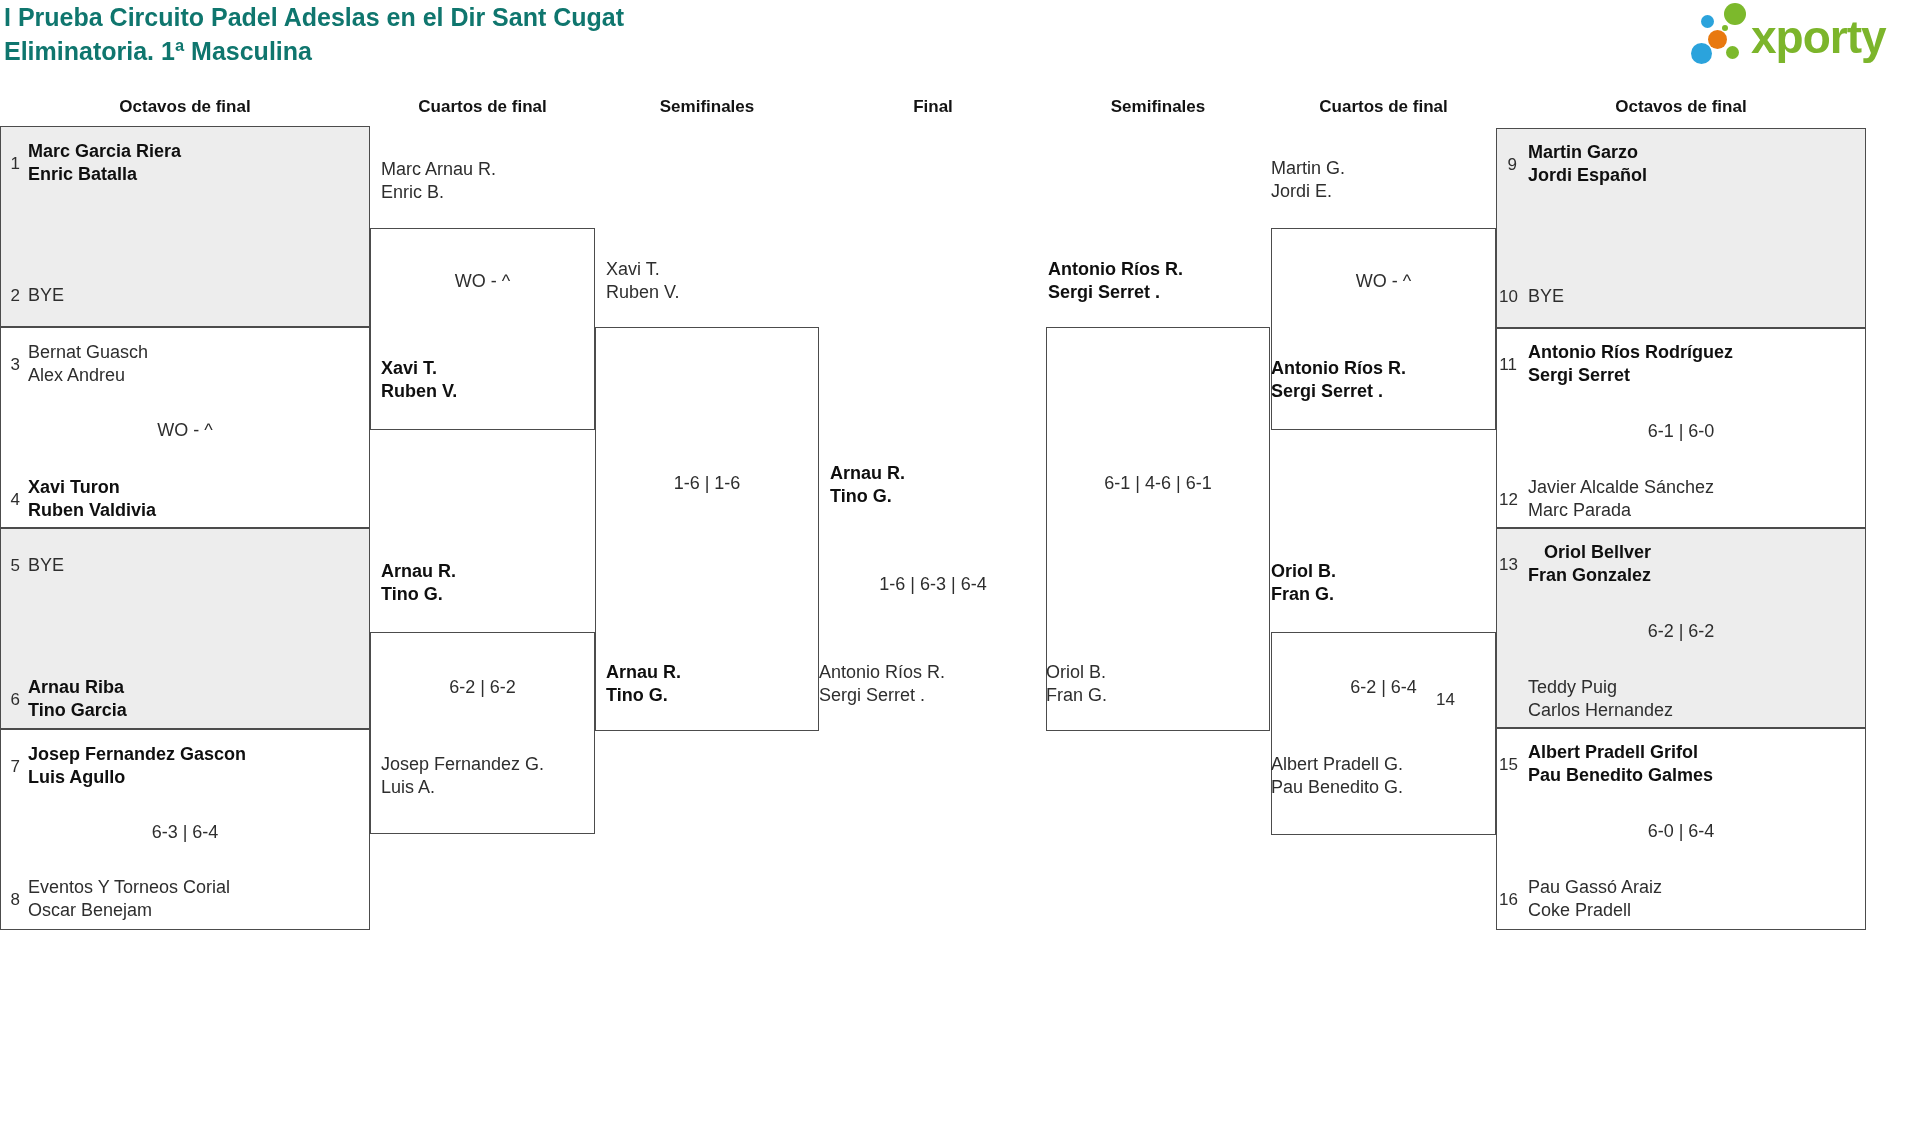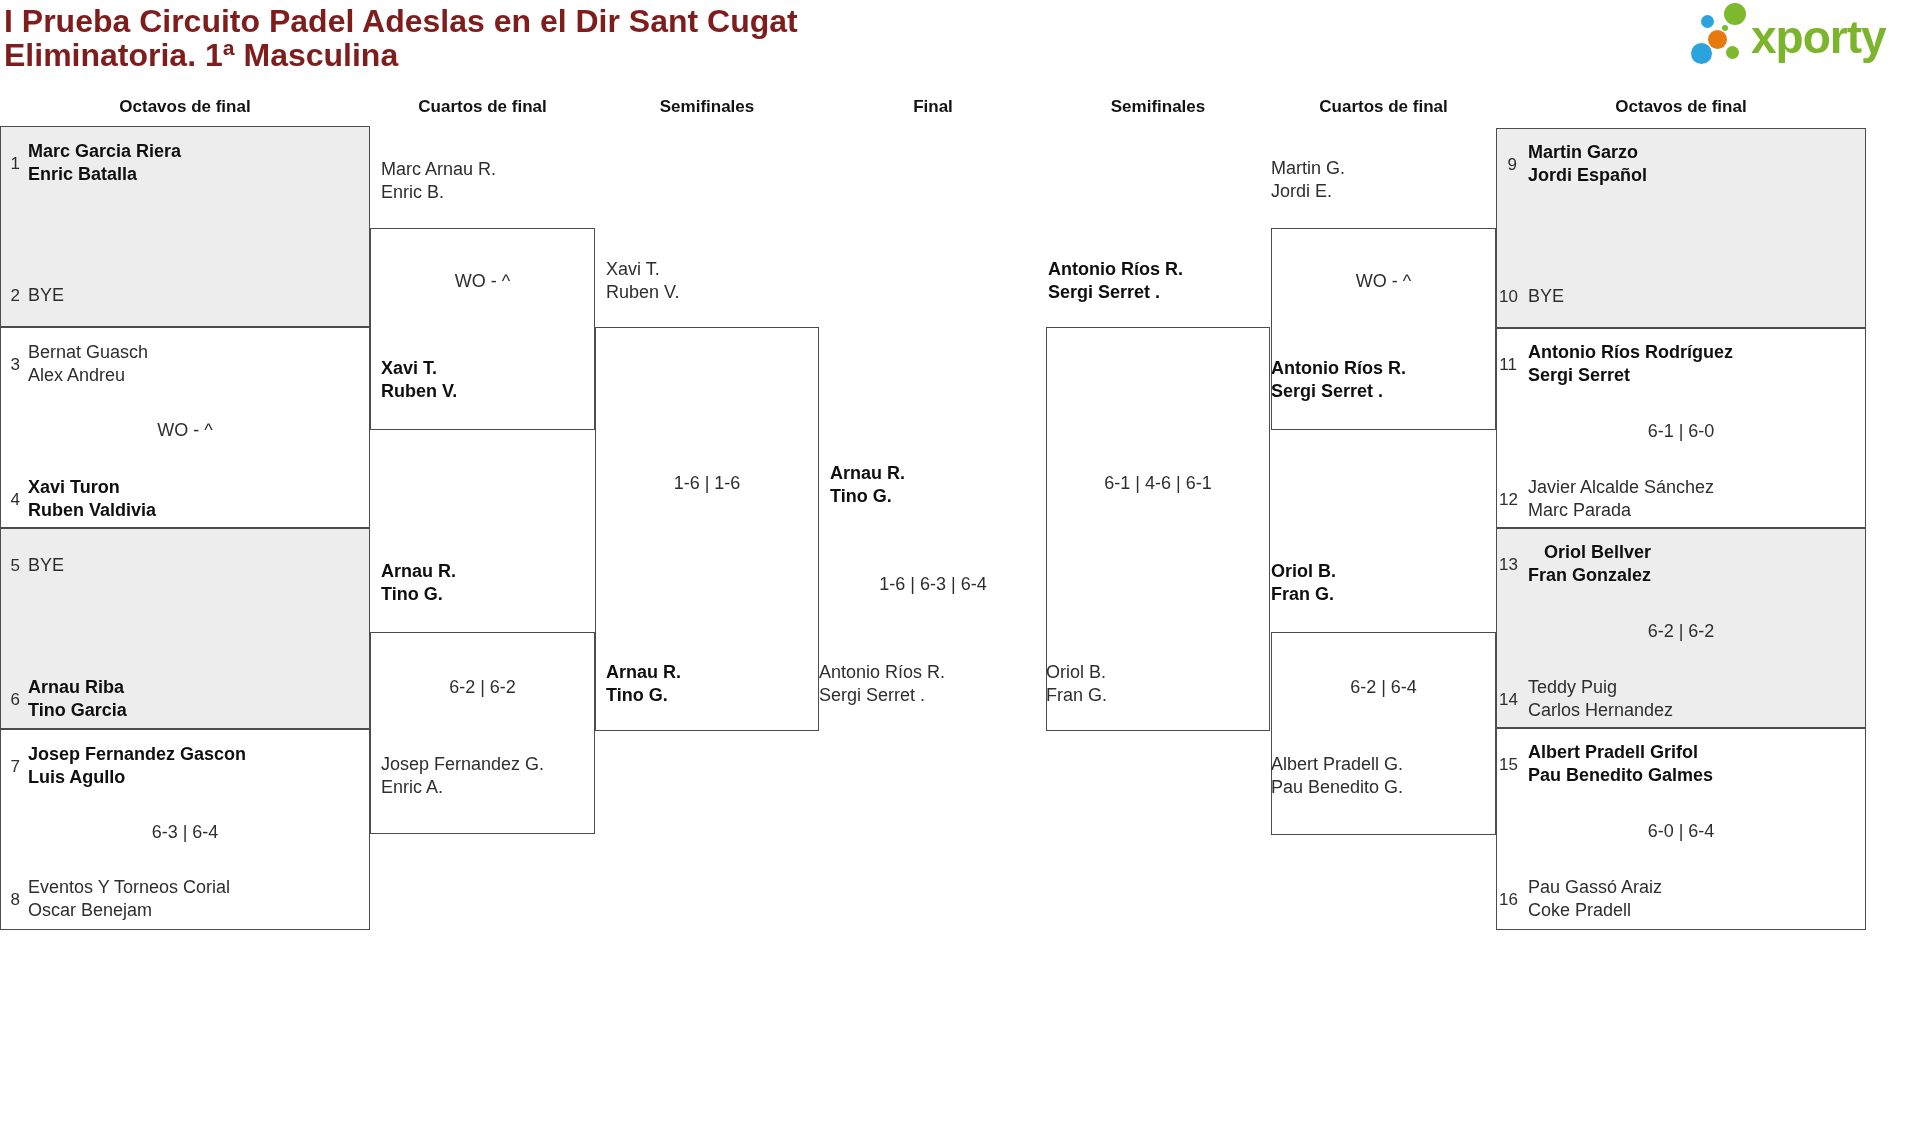--- a/index.html
+++ b/index.html
@@ -1,18 +1,18 @@
 <!DOCTYPE html>
 <html><head>
 <meta charset="utf-8">
 <style>
   html,body{margin:0;padding:0;background:#fff;}
   #page{position:relative;width:1920px;height:1133px;background:#ffffff;overflow:hidden;
         font-family:"Liberation Sans",sans-serif;}
-  .ttl{position:absolute;font-size:32px;font-weight:700;color:#7f1d1d;white-space:nowrap;}
+  .ttl{position:absolute;font-size:25px;font-weight:700;color:#0f766e;white-space:nowrap;}
   .hd{position:absolute;font-size:17px;font-weight:700;color:#131313;text-align:center;white-space:nowrap;}
   .box{position:absolute;border:1px solid #4c4c4c;box-sizing:border-box;background:transparent;}
   .fill{background:#ededed;}
   .tl{position:absolute;font-size:18px;line-height:23px;color:#2e2e2e;white-space:nowrap;}
   .tl.w div{font-weight:700;color:#0f0f0f;}
   .ta-r{text-align:left;}
   .seed{position:absolute;font-size:17px;line-height:23px;color:#2e2e2e;text-align:right;width:16px;white-space:nowrap;}
   .sc{position:absolute;font-size:18px;line-height:20px;color:#2e2e2e;text-align:center;white-space:nowrap;}
   .dot{position:absolute;border-radius:50%;}
   .logotext{position:absolute;left:1751px;top:10px;font-size:46px;font-weight:700;
@@ -118,21 +118,21 @@
       <div>Ruben V.</div>
   </div>
 
   <div class="tl w" style="left:381px;top:560px;">
     <div>Arnau R.</div>
       <div>Tino G.</div>
   </div>
   <div class="sc" style="left:370px;top:677px;width:225px;">6-2 | 6-2</div>
   <div class="tl" style="left:381px;top:753px;">
     <div>Josep Fernandez G.</div>
-      <div>Enric A.</div>
+      <div>Luis A.</div>
   </div>
 
   <div class="tl" style="left:606px;top:258px;">
     <div>Xavi T.</div>
       <div>Ruben V.</div>
   </div>
   <div class="sc" style="left:595px;top:473px;width:224px;">1-6 | 1-6</div>
   <div class="tl w" style="left:606px;top:661px;">
     <div>Arnau R.</div>
       <div>Tino G.</div>
@@ -200,21 +200,21 @@
     <div>Javier Alcalde Sánchez</div>
       <div>Marc Parada</div>
   </div>
 
   <div class="seed" style="left:1499px;top:553px;width:18px;">13</div>
   <div class="tl w" style="left:1528px;top:541px;text-align:right;">
     <div>Oriol Bellver</div>
       <div>Fran Gonzalez</div>
   </div>
   <div class="sc" style="left:1496px;top:621px;width:370px;">6-2 | 6-2</div>
-  <div class="seed" style="left:1499px;top:688px;width:18px;">14</div>
+  <div class="seed" style="left:1436px;top:688px;width:18px;">14</div>
   <div class="tl" style="left:1528px;top:676px;">
     <div>Teddy Puig</div>
       <div>Carlos Hernandez</div>
   </div>
 
   <div class="seed" style="left:1499px;top:753px;width:18px;">15</div>
   <div class="tl w" style="left:1528px;top:741px;">
     <div>Albert Pradell Grifol</div>
       <div>Pau Benedito Galmes</div>
   </div>

